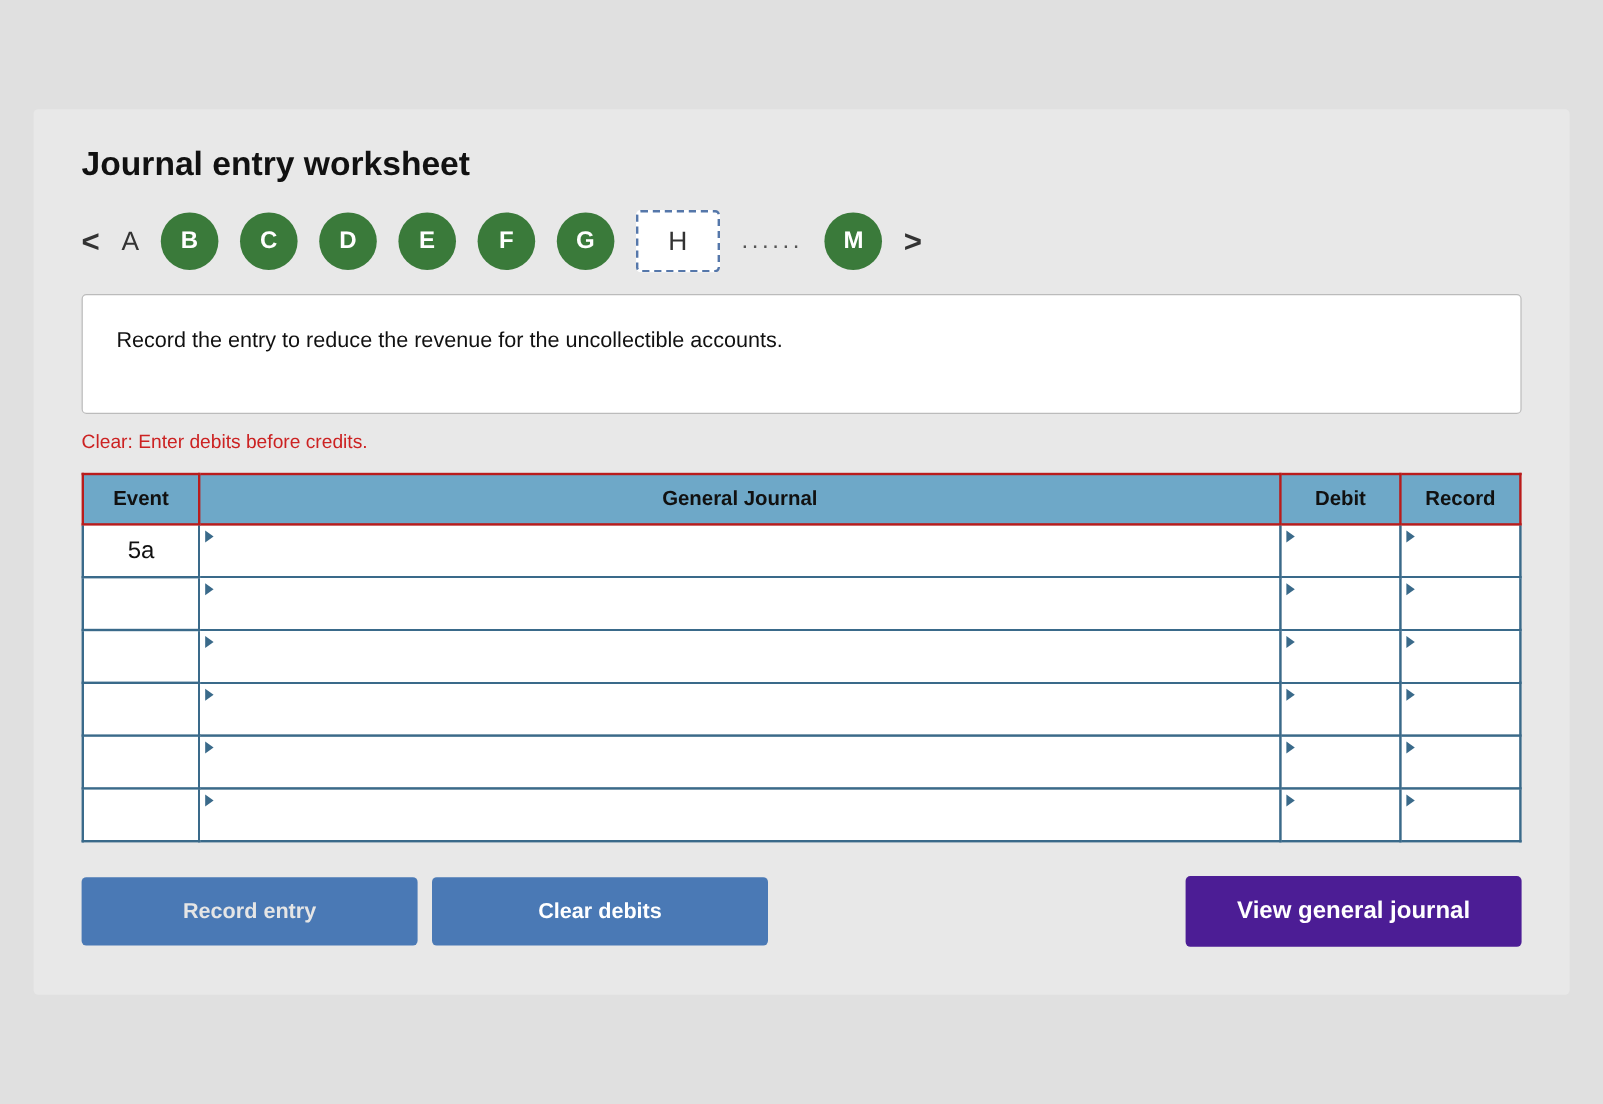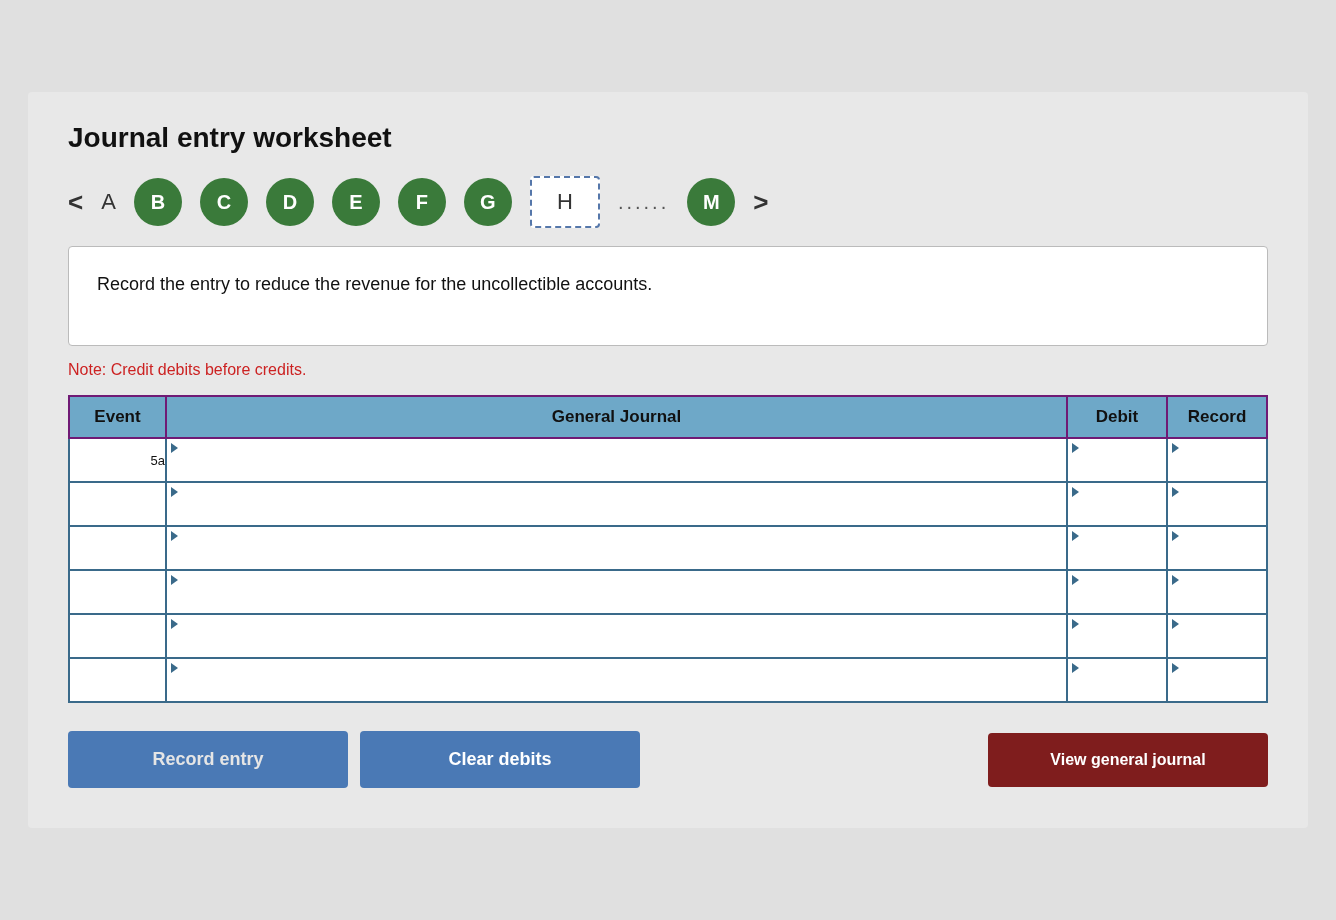--- a/index.html
+++ b/index.html
@@ -89,36 +89,36 @@
       font-size: 16px;
       margin-bottom: 16px;
     }
     .journal-table {
       width: 100%;
       border-collapse: collapse;
       margin-bottom: 28px;
     }
     .journal-table th {
       background: #6ea8c8;
-      border: 2px solid #701a75;
+      border: 2px solid #b91c1c;
       padding: 10px 14px;
       font-size: 17px;
       font-weight: bold;
       color: #111;
       text-align: center;
     }
     .journal-table td {
       background: white;
       border: 2px solid #3a6a8a;
       padding: 0;
       height: 44px;
     }
     .td-event {
-      text-align: right;
-      font-size: 13px;
+      text-align: center;
+      font-size: 20px;
       color: #111;
       width: 97px;
       padding: 8px;
     }
     .td-journal {
       width: auto;
       position: relative;
     }
     .td-debit {
       width: 100px;
@@ -180,23 +180,23 @@
       font-size: 18px;
       font-weight: bold;
       border: none;
       border-radius: 4px;
       padding: 18px 32px;
       cursor: pointer;
       min-width: 280px;
       margin-right: auto;
     }
     .btn-view {
-      background: #7f1d1d;
+      background: #4c1d95;
       color: white;
-      font-size: 16px;
+      font-size: 20px;
       font-weight: bold;
       border: none;
       border-radius: 4px;
       padding: 18px 32px;
       cursor: pointer;
       min-width: 280px;
     }
   </style>
 </head>
 <body>
@@ -216,21 +216,21 @@
     <div class="nav-circle nav-selected">H</div>
     <span class="nav-dots">......</span>
     <div class="nav-circle">M</div>
     <span class="nav-arrow">&gt;</span>
   </div>
 
   <div class="instruction-box">
     <span class="instruction-text">Record the entry to reduce the revenue for the uncollectible accounts.</span>
   </div>
 
-  <div class="note-text">Note: Credit debits before credits.</div>
+  <div class="note-text">Clear: Enter debits before credits.</div>
 
   <table class="journal-table">
     <thead>
       <tr>
         <th>Event</th>
         <th>General Journal</th>
         <th>Debit</th>
         <th>Record</th>
       </tr>
     </thead>

